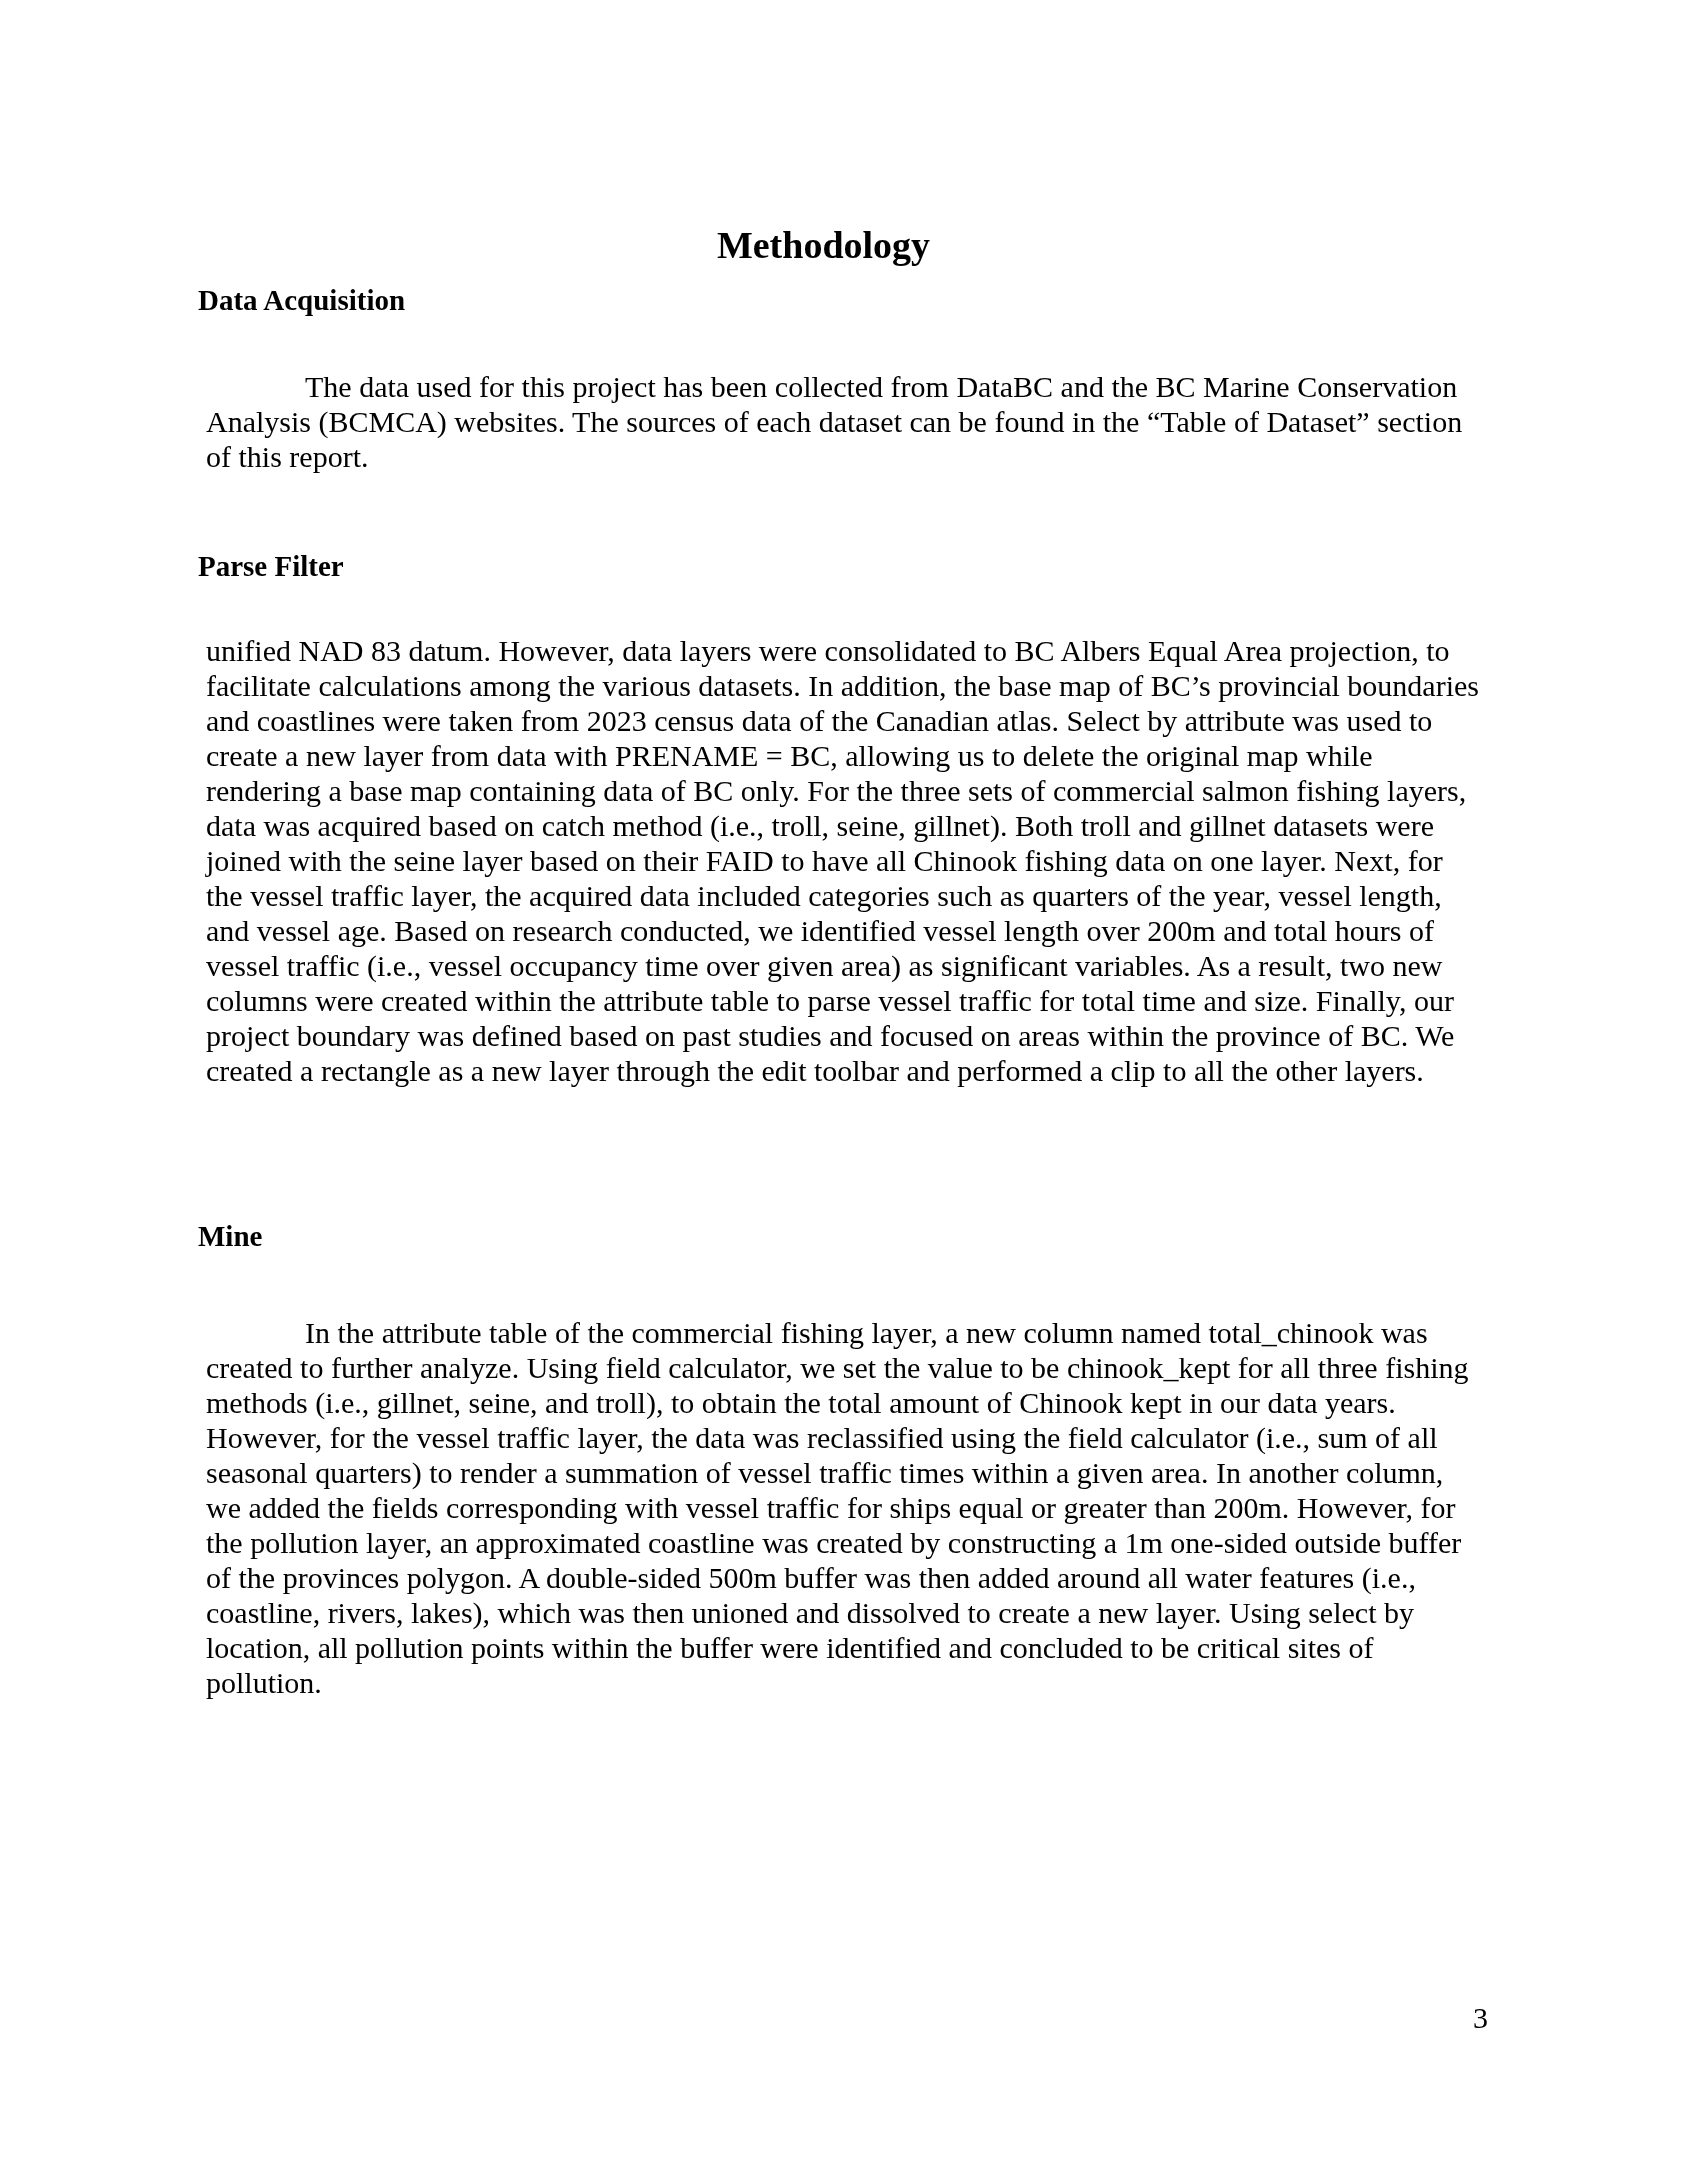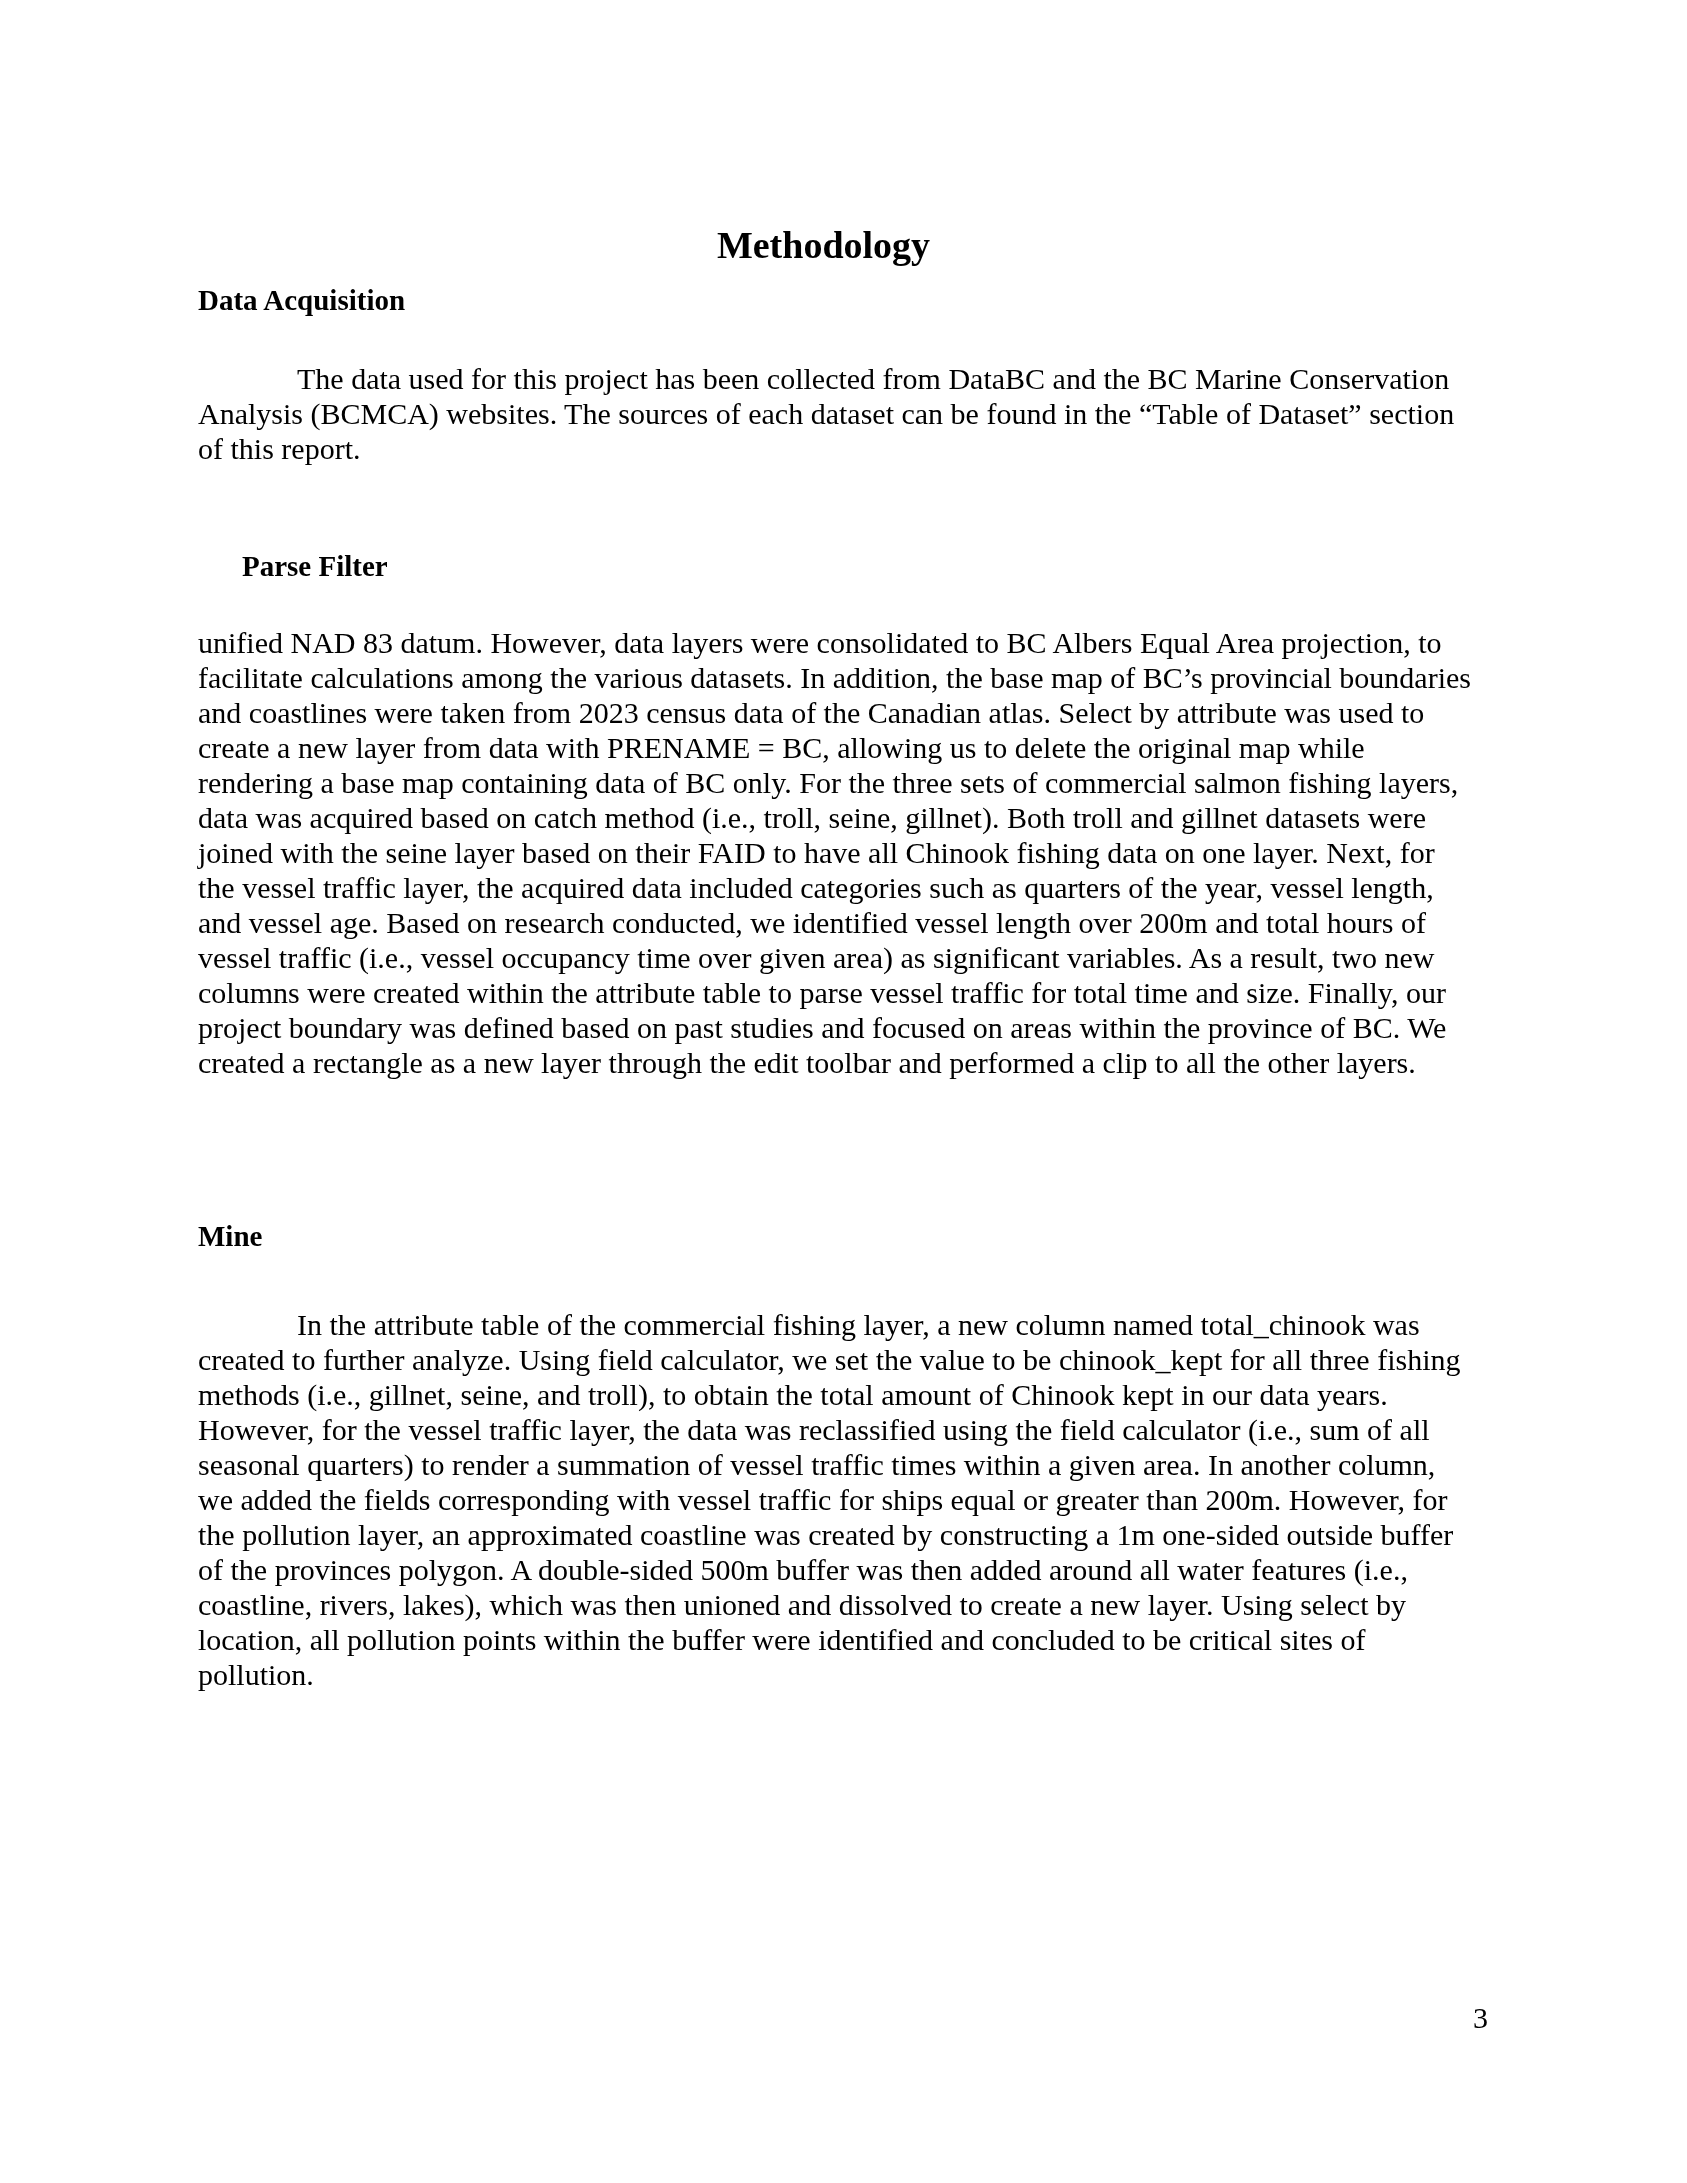--- a/index.html
+++ b/index.html
@@ -33,27 +33,27 @@
     position: absolute;
     left: 198px;
     width: 1290px;
     font-size: 29px;
     line-height: 35px;
     font-weight: bold;
     white-space: nowrap;
     margin: 0;
   }
   .heading-data-acquisition { top: 283px; }
-  .heading-parse-filter    { top: 549px; margin-left: 44px; }
+  .heading-parse-filter    { top: 549px; }
   .heading-mine            { top: 1219px; }
   .paragraph {
     position: absolute;
     left: 198px;
     width: 1290px;
-    margin: 0;
+    margin: 8px;
   }
   .para-1 { top: 361px; }
   .para-2 { top: 625px; }
   .para-3 { top: 1307px; }
   .ln {
     white-space: nowrap;
     height: 35px;
   }
   .ln.indent {
     padding-left: 99px;

